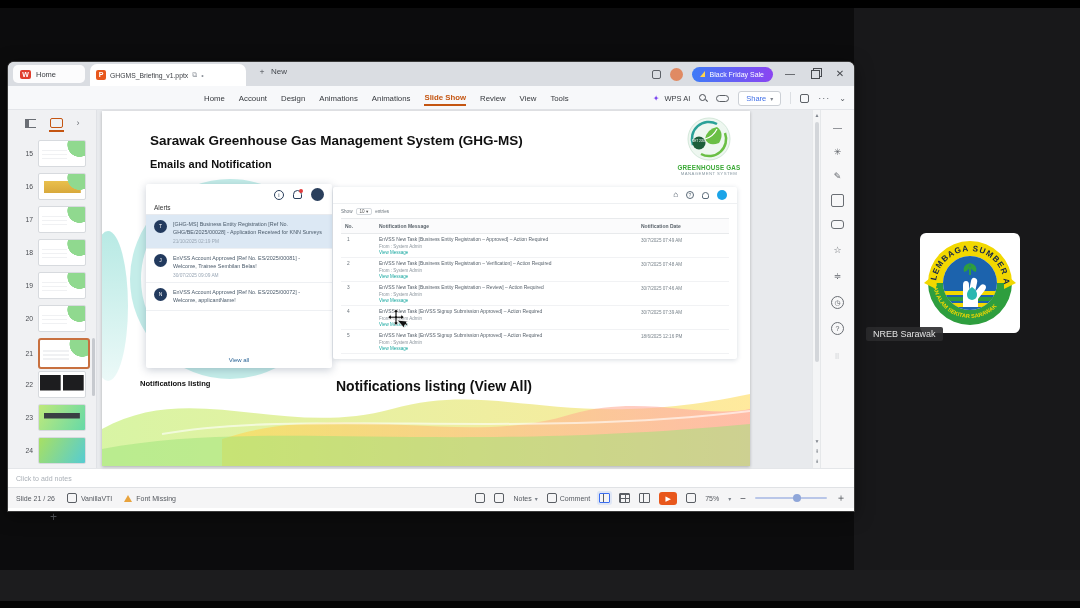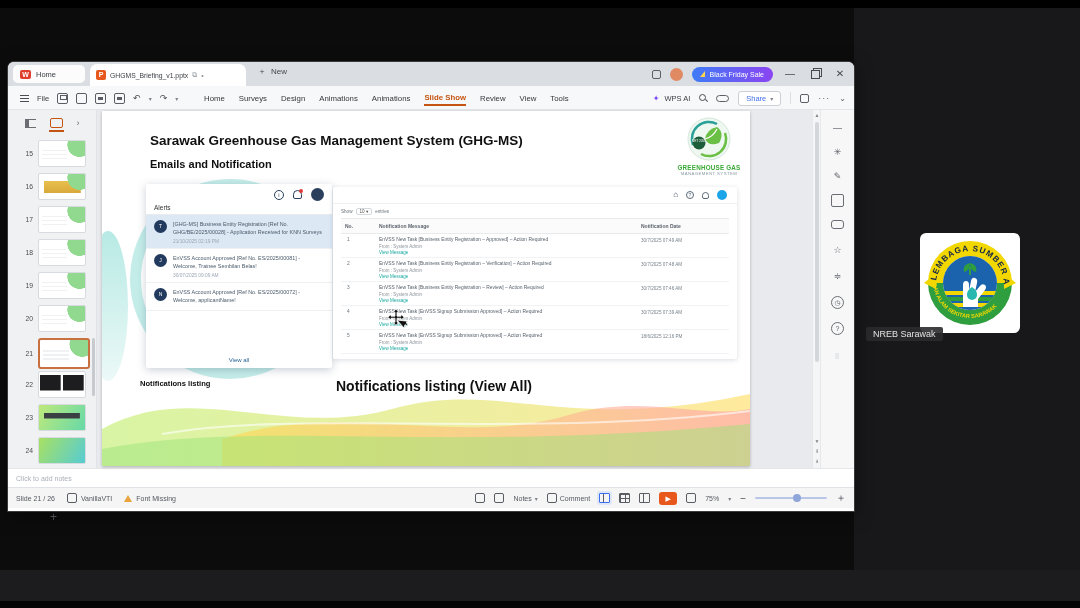--- a/index.html
+++ b/index.html
@@ -288,37 +288,25 @@
           <span class="bolt"></span>
           <span>Black Friday Sale</span>
         </span>
         <span class="wc wc-min">—</span>
         <span class="wc"><span class="maxi" style="display:inline-block"></span></span>
         <span class="wc">✕</span>
       </div>
     </div>
 
     <div class="menurow">
-      <div class="file-cluster">
-        <span class="hamb"></span>
-        <span>File</span>
-        <span class="tool-ic save"></span>
-        <span class="tool-ic"></span>
-        <span class="tool-ic print"></span>
-        <span class="tool-ic print"></span>
-        <span class="undo">↶</span>
-          <span class="dd">▾</span>
-        <span class="undo">↷</span>
-        <span class="dd">▾</span>
-      </div>
       <div class="menus">
 
           <span class="mi">Home</span>
 
-          <span class="mi">Surveys</span>
+          <span class="mi">Account</span>
 
           <span class="mi">Design</span>
 
           <span class="mi">Animations</span>
 
           <span class="mi">Animations</span>
 
           <span class="mi active">Slide Show</span>
 
           <span class="mi">Review</span>

